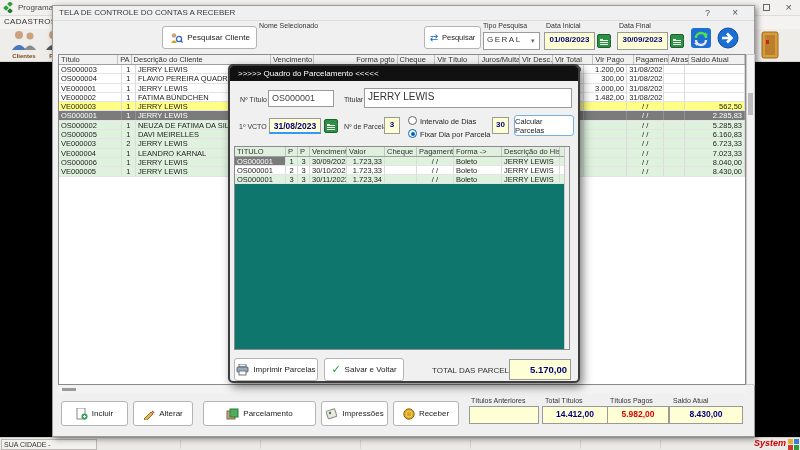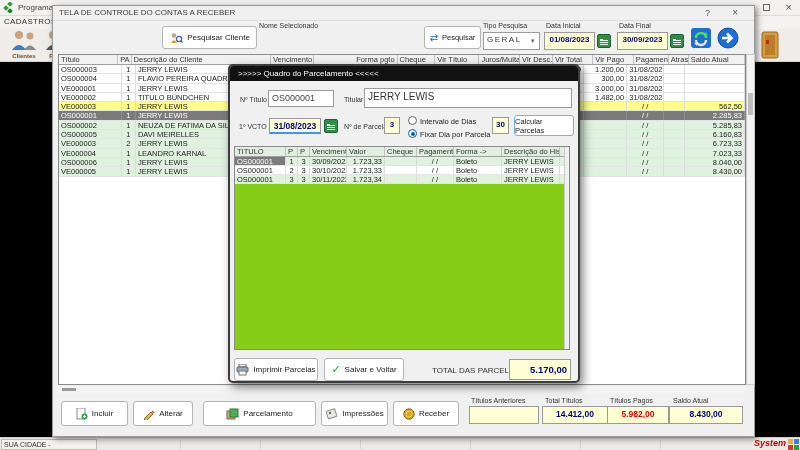--- a/index.html
+++ b/index.html
@@ -60,21 +60,21 @@
   .ffield { top:400px; height:18px; text-align:right; font-weight:bold; font-size:8.5px; }
   .navy { color:#00007f; } .red { color:#e00000; }
 
   
   #modal { position:absolute; left:228px; top:64px; width:352px; height:319px; background:#f0f0f0; border:2px solid #3c3c3c; border-radius:5px; box-shadow:3px 4px 10px rgba(0,0,0,.5); }
   .modal-titlebar { position:absolute; left:0; top:0; width:100%; height:15px; background:#111; border-radius:3px 3px 0 0; color:#fff; font-size:8px; line-height:15px; padding-left:8px; }
   .radio { position:absolute; width:9px; height:9px; border:1px solid #666; border-radius:50%; background:#fff; }
   .radio.checked { border-color:#0063b1; }
   .radio.checked:before { content:""; position:absolute; left:1.5px; top:1.5px; width:4px; height:4px; border-radius:50%; background:#0063b1; }
   .rlabel { position:absolute; font-size:7.5px; color:#222; white-space:nowrap; }
-  #mtbl { position:absolute; left:4px; top:80px; width:336px; height:204px; background:#84cc16; border:1px solid #8a8a8a; overflow:hidden; }
+  #mtbl { position:absolute; left:4px; top:80px; width:336px; height:204px; background:#0f766e; border:1px solid #8a8a8a; overflow:hidden; }
   #mtbl .thead { background:#dff0df; height:10px; }
   #mtbl .tr { height:9px; }
   .cell-selected { background:#7b7b7b; color:#fff; }
   .mvscroll { position:absolute; left:329px; top:0; width:7px; height:204px; background:#f0f0f0; border-left:1px solid #c9c9c9; }
   .focus-underline { border-bottom:2px solid #3399ff !important; }
   .check { color:#1f9e2c; font-weight:bold; font-size:11px; }
 </style>
 </head>
 <body>
 
@@ -248,21 +248,21 @@
             <span class="td a-r" style="width: 35px;"></span>
             <span class="td a-r" style="width: 43px;"></span>
             <span class="td a-r" style="width: 43px;">3.000,00</span>
             <span class="td a-c" style="width: 37px;">31/08/2023</span>
             <span class="td a-l" style="width: 21px;"></span>
             <span class="td a-r" style="width: 60px;"></span>
           </div>
           <div class="tr st-white">
             <span class="td a-l" style="width: 63px;">VE000002</span>
             <span class="td a-c" style="width: 14px;">1</span>
-            <span class="td a-l" style="width: 149px;">TITULO BÜNDCHEN</span>
+            <span class="td a-l" style="width: 149px;">FATIMA BÜNDCHEN</span>
             <span class="td a-l" style="width: 46px;"></span>
             <span class="td a-l" style="width: 46px;"></span>
             <span class="td a-l" style="width: 40px;"></span>
             <span class="td a-r" style="width: 47px;"></span>
             <span class="td a-r" style="width: 43px;"></span>
             <span class="td a-r" style="width: 35px;"></span>
             <span class="td a-r" style="width: 43px;"></span>
             <span class="td a-r" style="width: 43px;">1.482,00</span>
             <span class="td a-c" style="width: 37px;">31/08/2023</span>
             <span class="td a-l" style="width: 21px;"></span>

